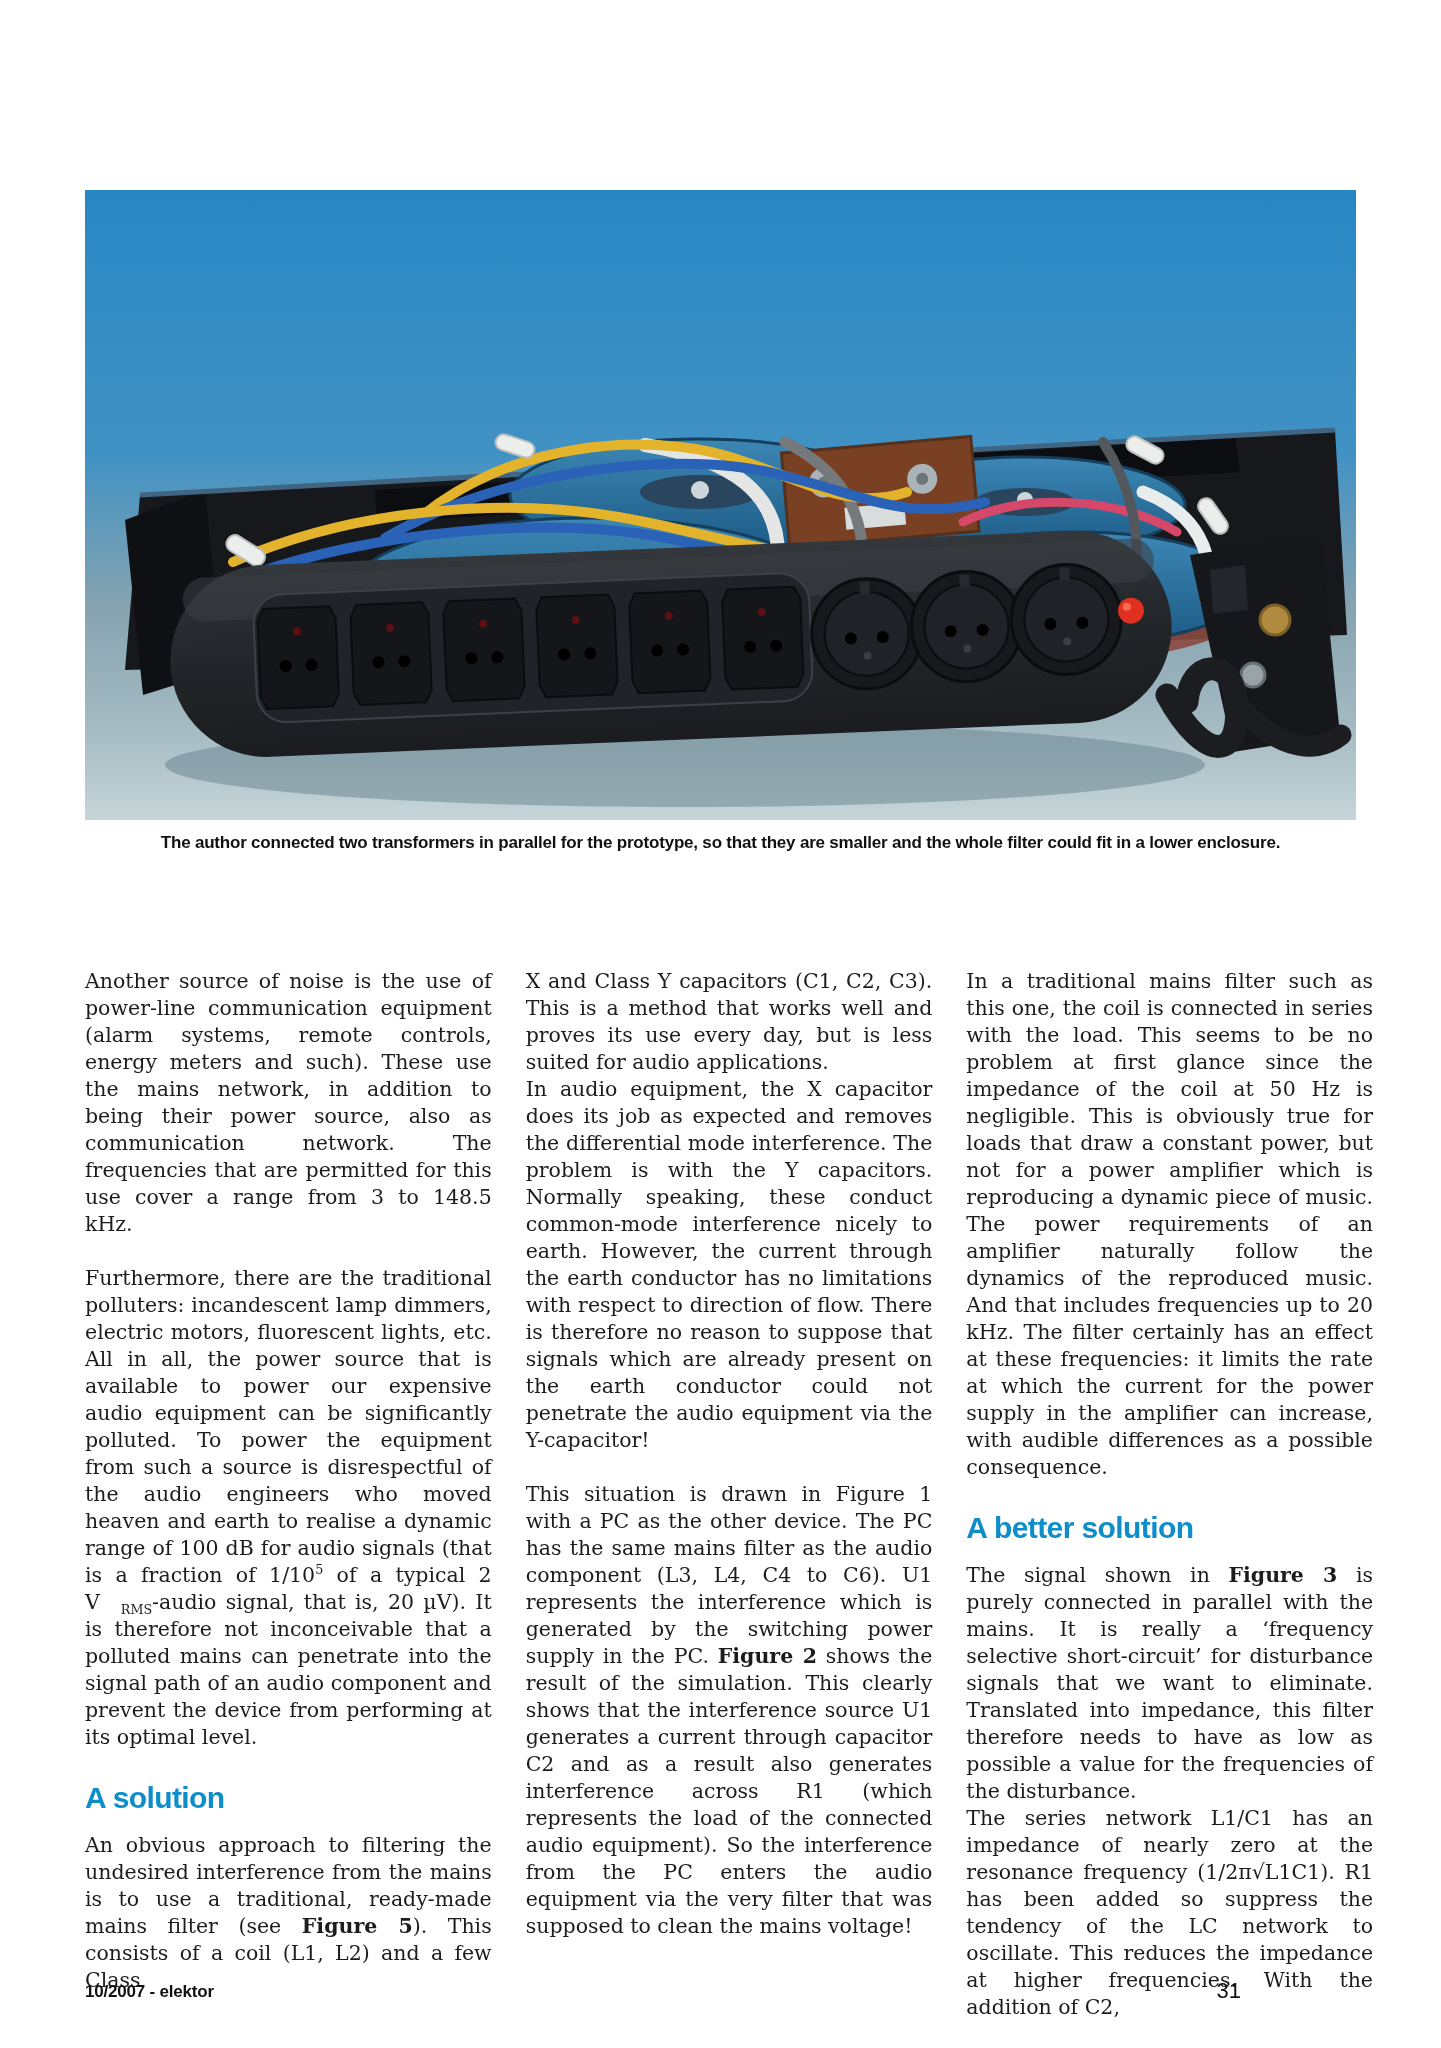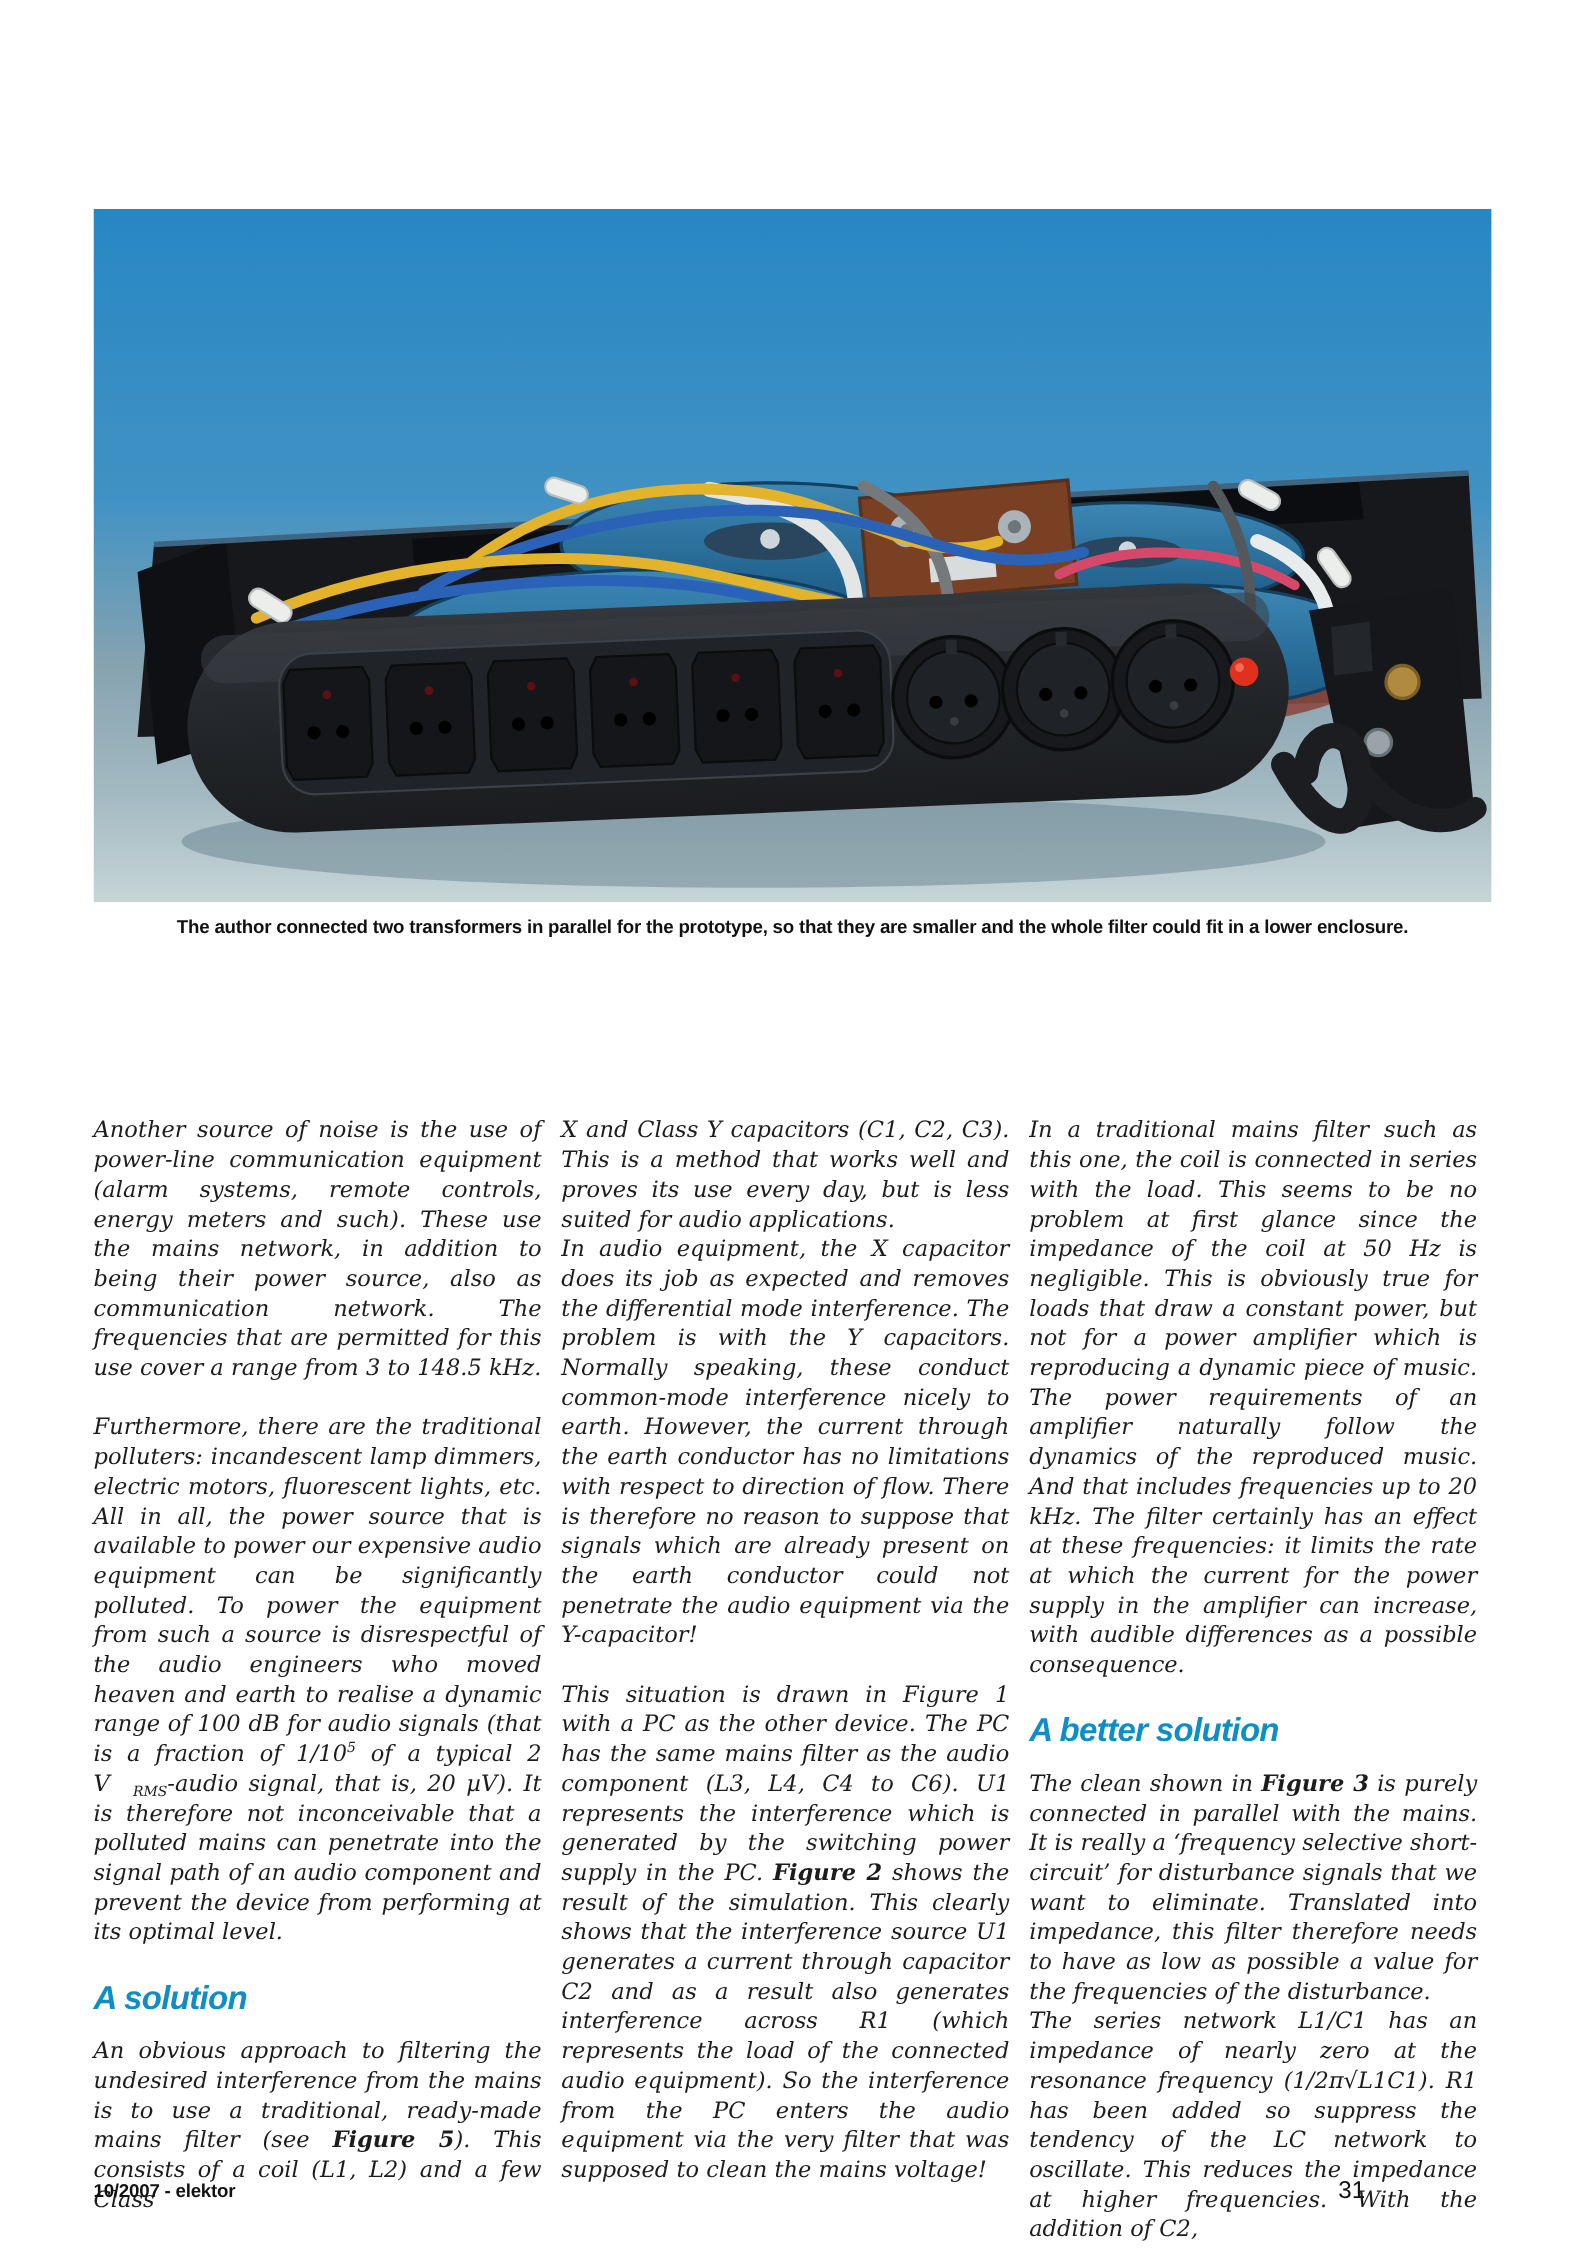--- a/index.html
+++ b/index.html
@@ -14,22 +14,22 @@
   .caption{
     position:absolute;left:85px;top:832px;width:1271px;
     text-align:center;
     font-family:"Liberation Sans",sans-serif;
     font-weight:bold;font-size:17px;line-height:22px;color:#111;
     letter-spacing:-0.2px;
   }
 
   
   .columns{
-    position:absolute;left:85px;top:1014px;width:1288px;
-    display:flex;gap:18px;font-style:italic;
+    position:absolute;left:85px;top:968px;width:1288px;
+    display:flex;gap:34px;
   }
   .col{width:407.3px;}
   .body-para{
     margin:0;
     font-family:"DejaVu Serif","Liberation Serif",serif;
     font-size:20.5px;line-height:27px;color:#1c1c1c;
     text-align:justify;
   }
   .body-para .bold{font-weight:bold;}
   .sups{vertical-align:super;font-size:0.62em;line-height:0;}
@@ -248,21 +248,21 @@
       </div>
     <div class="col">
         <p class="body-para"><span>X and Class Y capacitors (C1, C2, C3). This is a method that works well and proves its use every day, but is less suited for audio applications.</span></p>
         <p class="body-para"><span>In audio equipment, the X capacitor does its job as expected and removes the differential mode interference. The problem is with the Y capacitors. Normally speaking, these conduct common-mode interference nicely to earth. However, the current through the earth conductor has no limitations with respect to direction of flow. There is therefore no reason to suppose that signals which are already present on the earth conductor could not penetrate the audio equipment via the Y-capacitor!</span></p>
         <div class="para-gap"></div>
         <p class="body-para"><span>This situation is drawn in Figure 1 with a PC as the other device. The PC has the same mains filter as the audio component (L3, L4, C4 to C6). U1 represents the interference which is generated by the switching power supply in the PC. </span><span class="bold">Figure 2</span><span> shows the result of the simulation. This clearly shows that the interference source U1 generates a current through capacitor C2 and as a result also generates interference across R1 (which represents the load of the connected audio equipment). So the interference from the PC enters the audio equipment via the very filter that was supposed to clean the mains voltage!</span></p>
       </div>
     <div class="col">
         <p class="body-para"><span>In a traditional mains filter such as this one, the coil is connected in series with the load. This seems to be no problem at first glance since the impedance of the coil at 50 Hz is negligible. This is obviously true for loads that draw a constant power, but not for a power amplifier which is reproducing a dynamic piece of music. The power requirements of an amplifier naturally follow the dynamics of the reproduced music. And that includes frequencies up to 20 kHz. The filter certainly has an effect at these frequencies: it limits the rate at which the current for the power supply in the amplifier can increase, with audible differences as a possible consequence.</span></p>
         <h2 class="section-heading">A better solution</h2>
-        <p class="body-para"><span>The clean shown in </span><span class="bold">Figure 3</span><span> is purely connected in parallel with the mains. It is really a ‘frequency selective short-circuit’ for disturbance signals that we want to eliminate. Translated into impedance, this filter therefore needs to have as low as possible a value for the frequencies of the disturbance.</span></p>
+        <p class="body-para"><span>The signal shown in </span><span class="bold">Figure 3</span><span> is purely connected in parallel with the mains. It is really a ‘frequency selective short-circuit’ for disturbance signals that we want to eliminate. Translated into impedance, this filter therefore needs to have as low as possible a value for the frequencies of the disturbance.</span></p>
         <p class="body-para"><span>The series network L1/C1 has an impedance of nearly zero at the resonance frequency (1/2π√L1C1). R1 has been added so suppress the tendency of the LC network to oscillate. This reduces the impedance at higher frequencies. With the addition of C2,</span></p>
       </div>
   </div>
 
   <div class="footer">
     <span class="footer-left">10/2007  -  elektor</span>
     <span class="footer-right">31</span>
   </div>
 
 </div>

